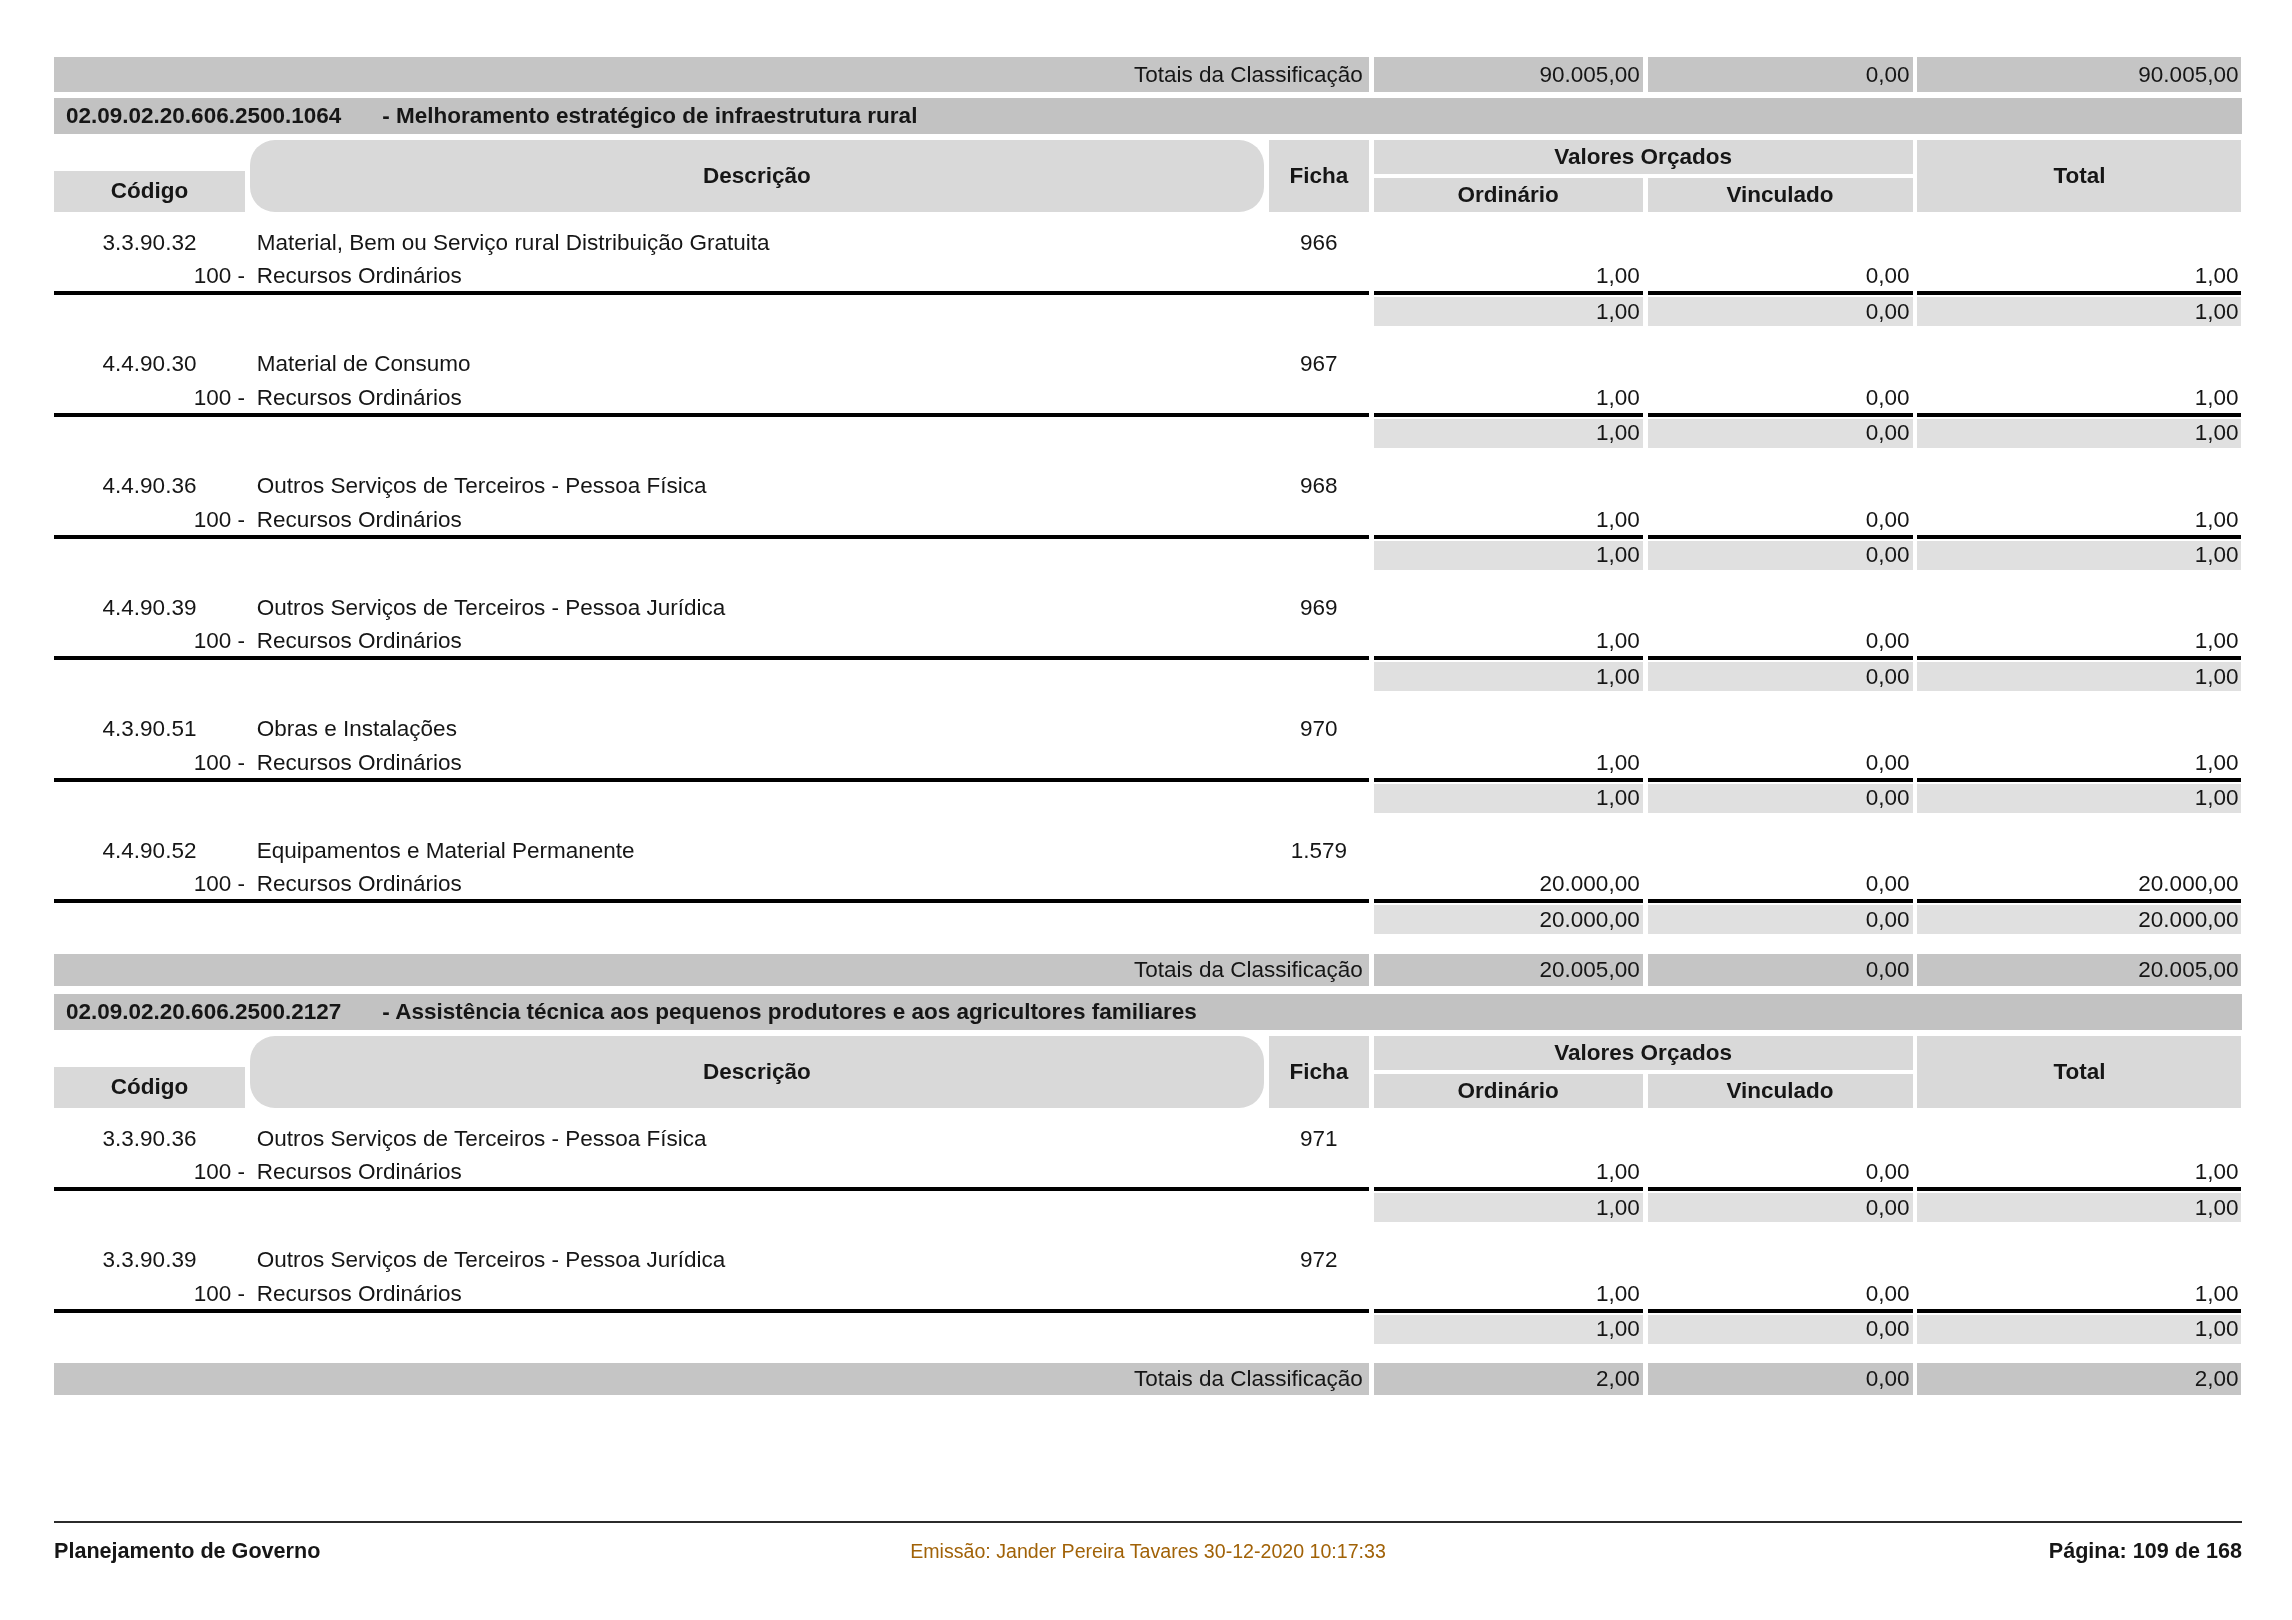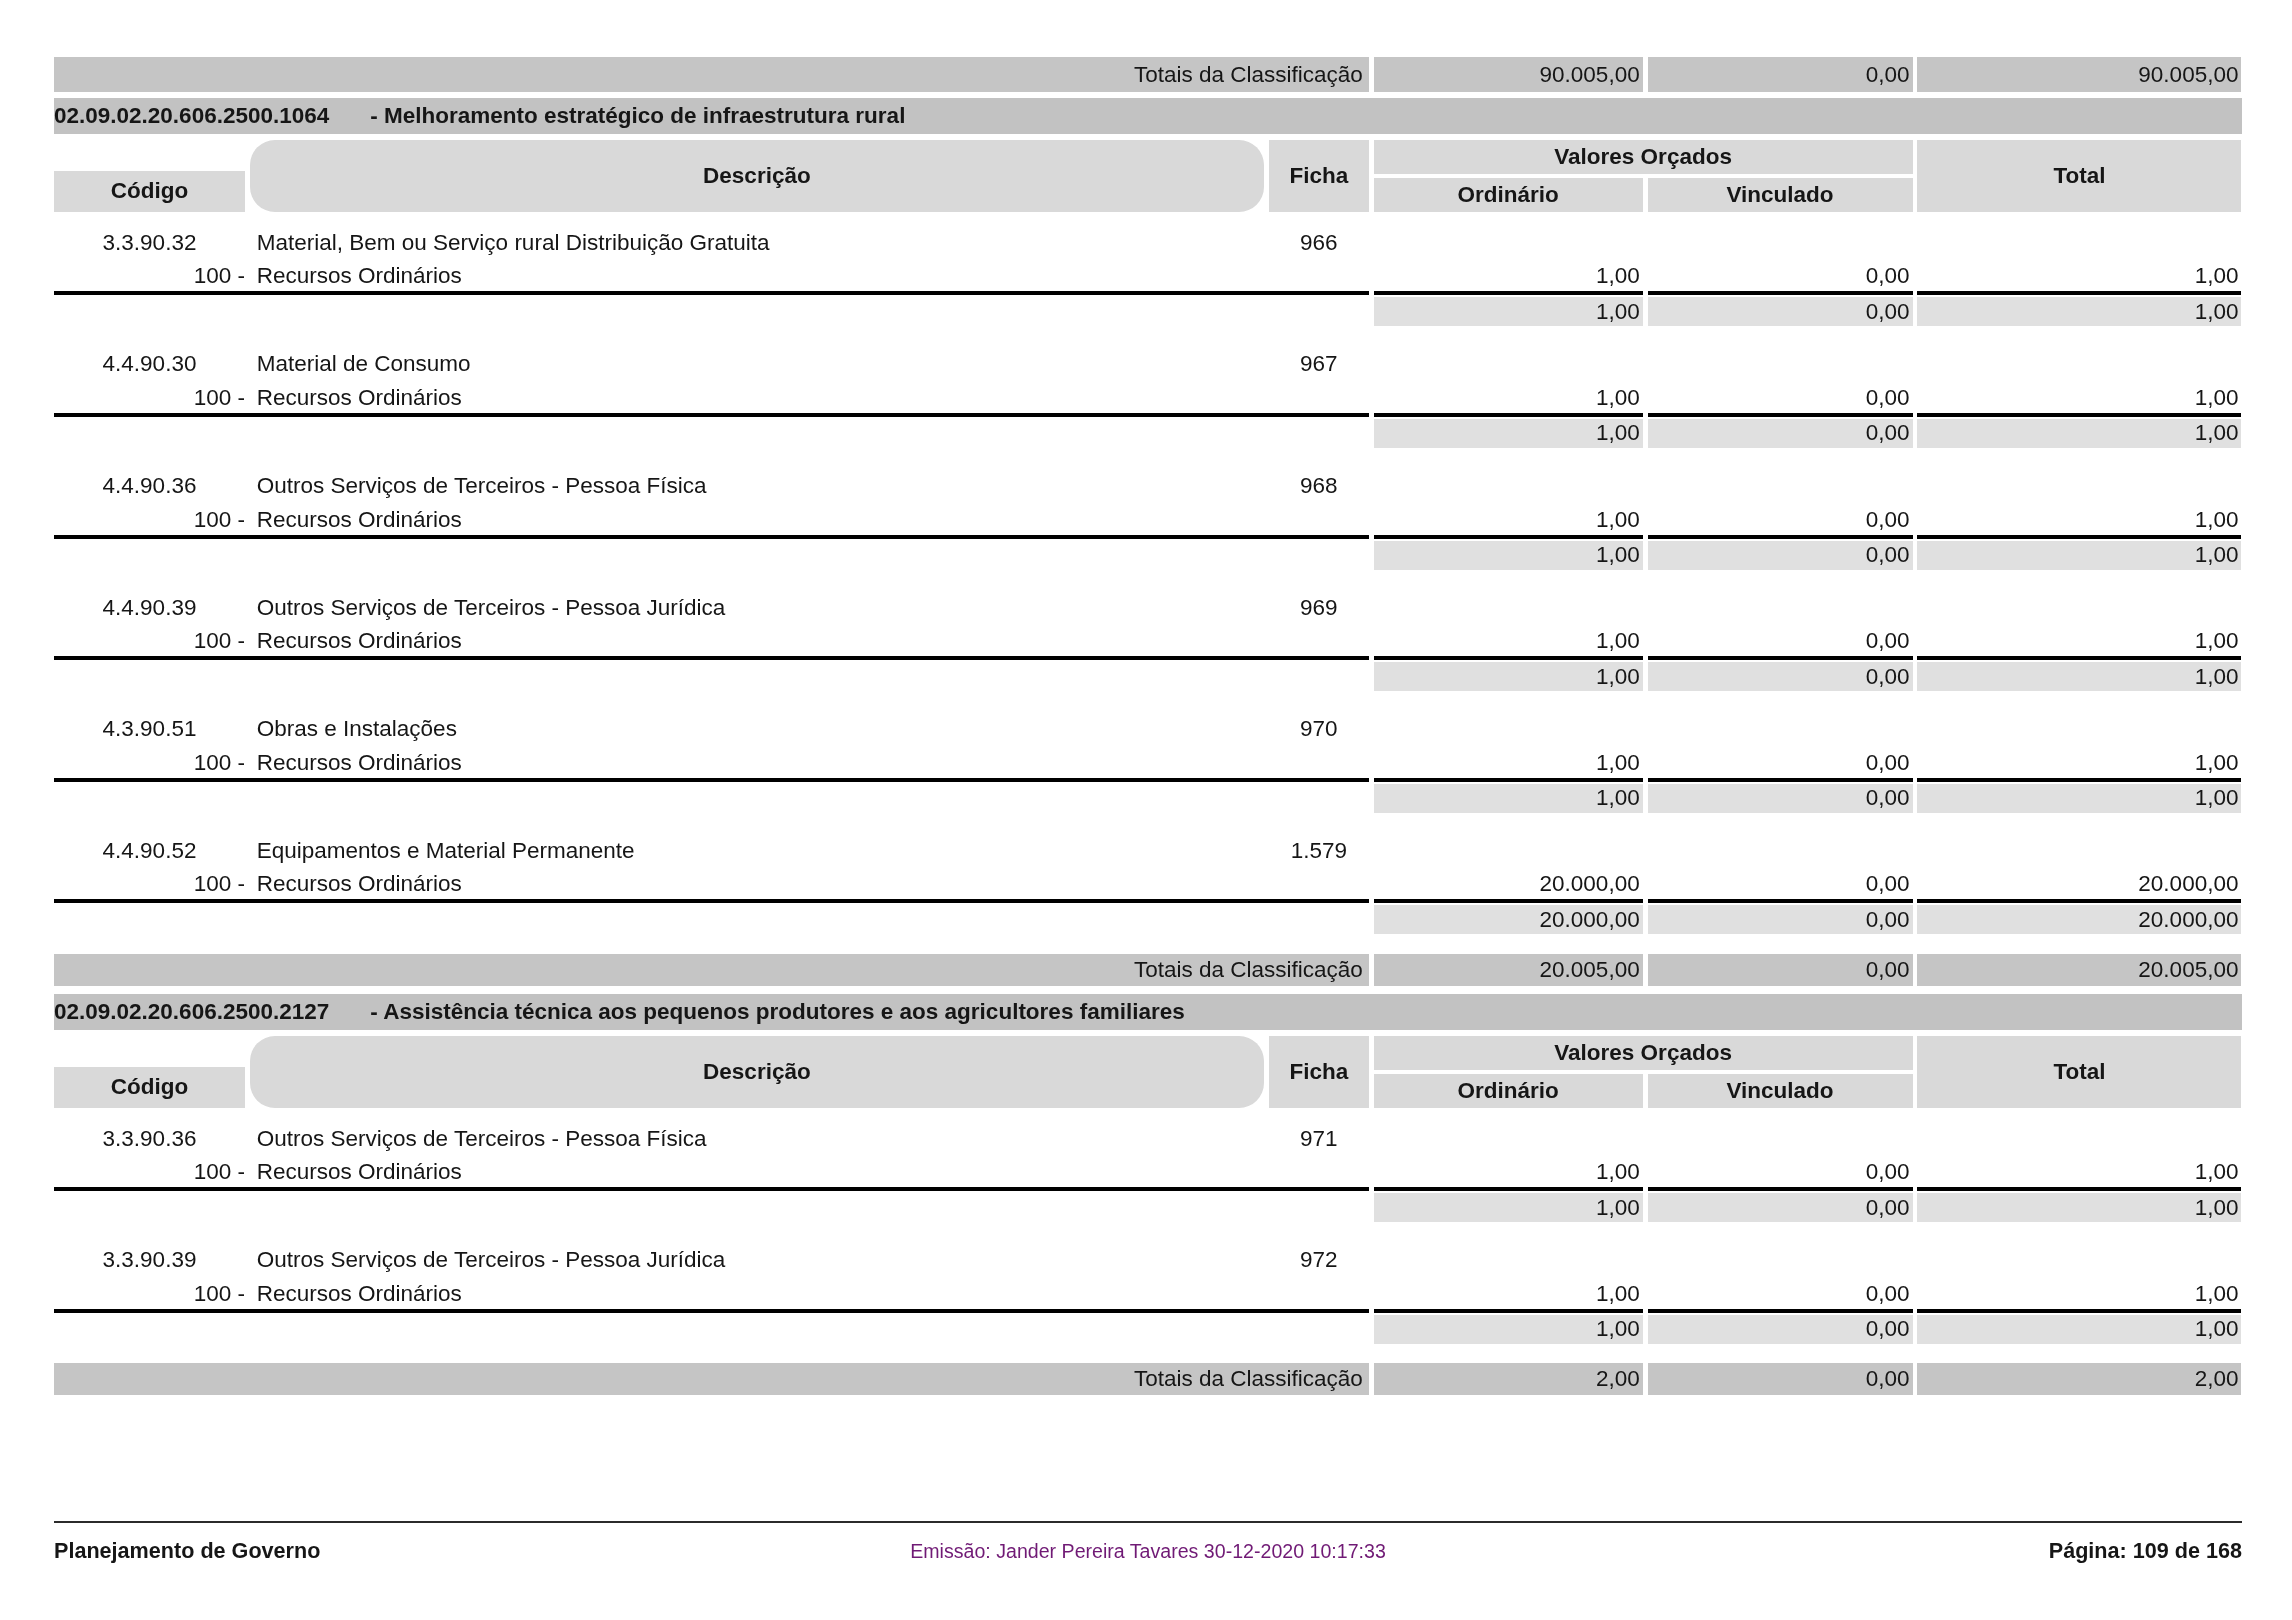--- a/index.html
+++ b/index.html
@@ -27,21 +27,21 @@
   
   .trow { height: 35px; margin-bottom: 5.9px; }
   .trow .cell { background: #c5c5c5; font-weight: normal; }
   .trow .label { justify-content: flex-end; padding-right: 5.9px; }
   .sec-totals { margin-top: 6.9px; margin-bottom: 7.8px; height: 32px; }
 
   
   .band {
     height: 36px; background: #c2c2c2;
     display: flex; align-items: center;
-    font-weight: bold; padding-left: 0; margin-bottom: 5.9px;
+    font-weight: bold; padding-left: 12px; margin-bottom: 5.9px;
   }
   .band-title { margin-left: 41px; white-space: nowrap; }
 
   
   .thead { grid-template-rows: 34px 34px; row-gap: 3.9px; margin-bottom: 12.7px; }
   .hcell {
     background: #d9d9d9; font-weight: bold;
     display: flex; align-items: center; justify-content: center;
   }
   .h-cod   { grid-column: 1; grid-row: 1 / 3; margin-top: 31px; }
@@ -72,21 +72,21 @@
   .footer-line {
     position: absolute; left: 54px; top: 1521px;
     width: 2188px; height: 2px; background: #2b2b2b;
   }
   .footer {
     position: absolute; left: 54px; top: 1538px; width: 2188px;
     display: flex; align-items: baseline;
     font-weight: bold; font-size: 21.6px;
   }
   .f-left  { flex: 1; text-align: left; }
-  .f-center{ flex: none; font-weight: normal; color: #701a75; font-size: 19.6px; }
+  .f-center{ flex: none; font-weight: normal; color: #a16207; font-size: 19.6px; }
   .f-right { flex: 1; text-align: right; }
 </style>
 </head>
 <body>
 
 <div class="page">
 
   <div class="grid trow">
     <div class="cell label span3">Totais da Classificação</div>
     <div class="cell num">90.005,00</div>

